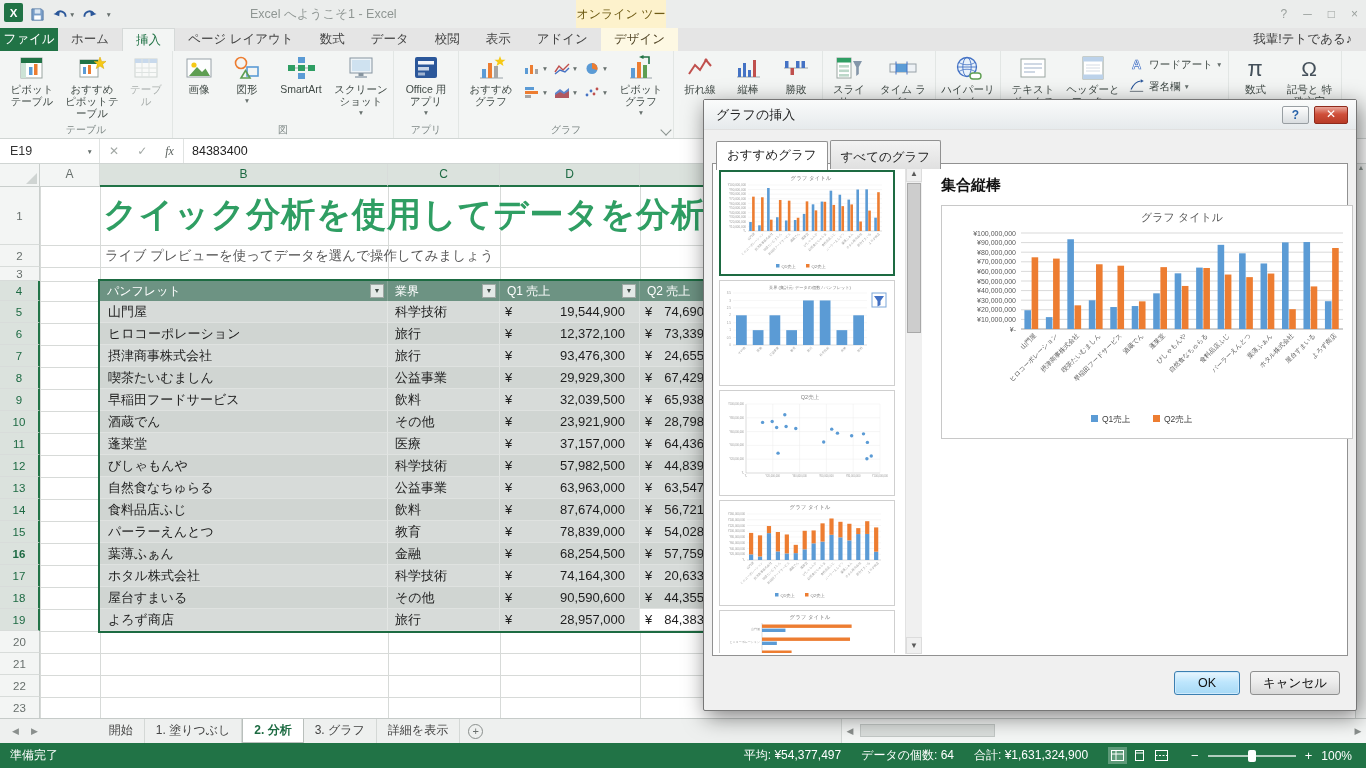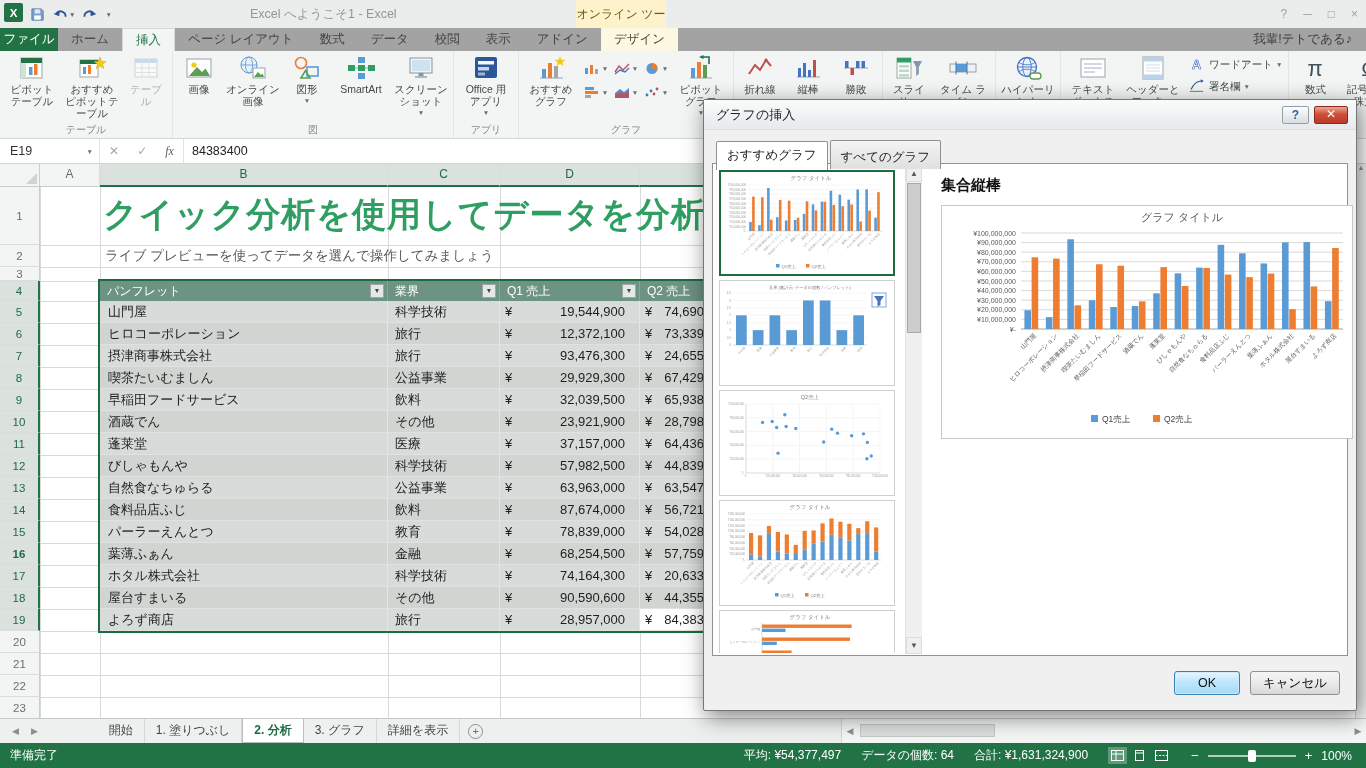--- a/index.html
+++ b/index.html
@@ -9,21 +9,21 @@
 
 .titlebar{position:absolute;left:0;top:0;right:0;height:28px;background:#ebedec;}
 .qat{position:absolute;left:4px;top:3px;display:flex;align-items:center;gap:7px;}
 .qat .qbtn{display:flex;align-items:center;gap:1px;color:#5a6a78;}
 .win-title{position:absolute;left:250px;top:0;height:28px;line-height:28px;font-size:12.5px;color:#8f9693;}
 .ctx-tool{position:absolute;left:576px;top:0;width:90px;height:28px;background:#fdf2cc;color:#6f5c16;font-size:12px;text-align:center;line-height:28px;}
 .win-controls{position:absolute;right:8px;top:0;height:28px;display:flex;gap:16px;align-items:center;color:#9aa09d;font-size:12px;}
 .caret{font-size:6.5px;color:#67706d;}
 
 
-.tabrow{position:absolute;top:28px;left:0;right:0;height:23px;background:#a3a3a3;display:flex;align-items:stretch;font-size:12.5px;color:#444;}
+.tabrow{position:absolute;top:28px;left:0;right:0;height:23px;background:#e5e5e5;display:flex;align-items:stretch;font-size:12.5px;color:#444;}
 .file-tab{width:58px;background:#217346;color:#fff;text-align:center;line-height:23px;}
 .rtab{padding:0 13px;line-height:23px;white-space:nowrap;}
 .rtab.active{background:#f3f5f4;color:#217346;border:1px solid #d5d9d8;border-bottom:none;}
 .rtab.ctx{background:#fdf8e3;color:#55492a;}
 .tab-user{margin-left:auto;padding-right:14px;line-height:23px;color:#3d3d3d;white-space:nowrap;}
 
 
 .ribbon{position:absolute;top:51px;left:0;right:0;height:88px;background:#f3f5f4;border-bottom:1px solid #d0d5d3;display:flex;overflow:hidden;}
 .rgroup{display:flex;flex-direction:column;border-right:1px solid #e2e6e4;padding:0 2px;}
 .rgroup-btns{flex:1;display:flex;align-items:stretch;}
@@ -232,32 +232,20 @@
         <div class="rgroup-btns">
           <div class="rbtn" style="width: 48px;">
             <span class="ricon">
               <svg width="30" height="28" viewBox="0 0 30 28">
                 <rect x="3" y="5" width="24" height="18" fill="#fdfefe" stroke="#98a2a8"></rect>
                 <circle cx="10" cy="11" r="2.6" fill="#f6c915"></circle>
                 <polygon points="5,22 13,13 18,18 21.5,14.5 26,22" fill="#5e9e52"></polygon>
               </svg>
             </span>
             <span>画像</span>
-          </div>
-          <div class="rbtn" style="width: 60px;">
-            <span class="ricon">
-              <svg width="30" height="28" viewBox="0 0 30 28">
-                <circle cx="11" cy="11" r="8" fill="#e8f1fa" stroke="#5B9BD5"></circle>
-                <ellipse cx="11" cy="11" rx="3.6" ry="8" fill="none" stroke="#5B9BD5" stroke-width="0.8"></ellipse>
-                <line x1="3" y1="11" x2="19" y2="11" stroke="#5B9BD5" stroke-width="0.8"></line>
-                <rect x="15" y="14" width="12" height="10" fill="#fdfefe" stroke="#98a2a8"></rect>
-                <polygon points="16,23 20,18 23,21 24.5,19.5 26,23" fill="#5e9e52"></polygon>
-              </svg>
-            </span>
-            <span>オンライン 画像</span>
           </div>
           <div class="rbtn" style="width: 48px;">
             <span class="ricon">
               <svg width="30" height="28" viewBox="0 0 30 28">
                 <circle cx="9" cy="9" r="5.5" fill="none" stroke="#ED7D31" stroke-width="1.6"></circle>
                 <rect x="15" y="13" width="11" height="9" fill="none" stroke="#5B9BD5" stroke-width="1.6"></rect>
                 <polygon points="9,24 13.5,16.5 18,24" fill="none" stroke="#5e9e52" stroke-width="1.6"></polygon>
               </svg>
             </span>
             <span>図形</span>

